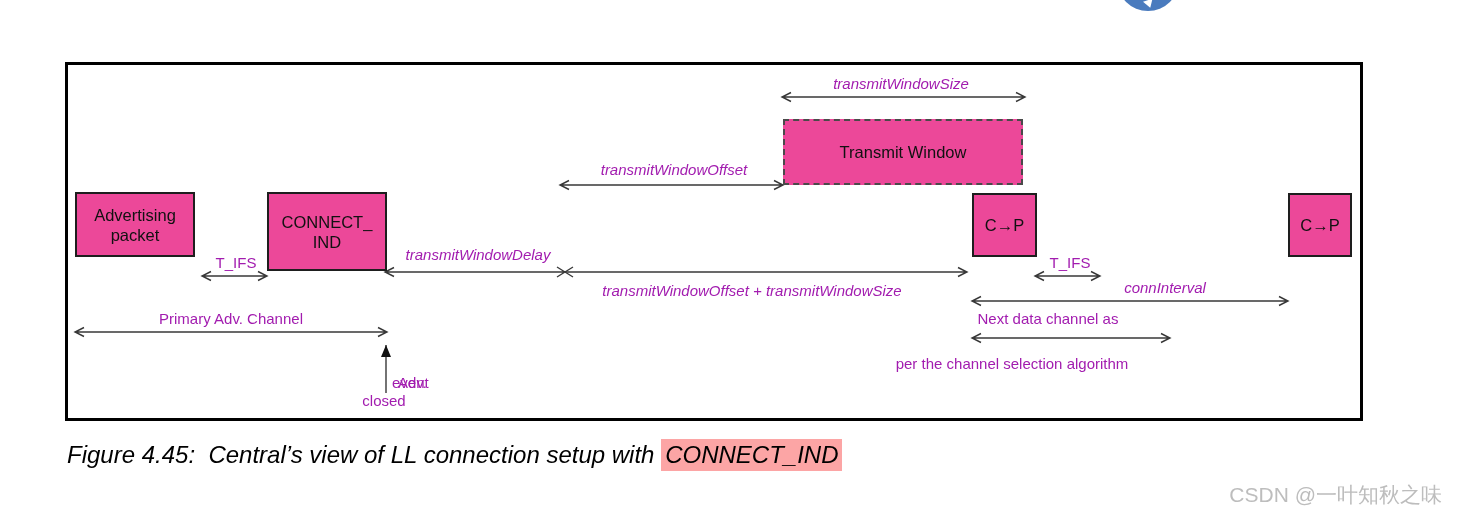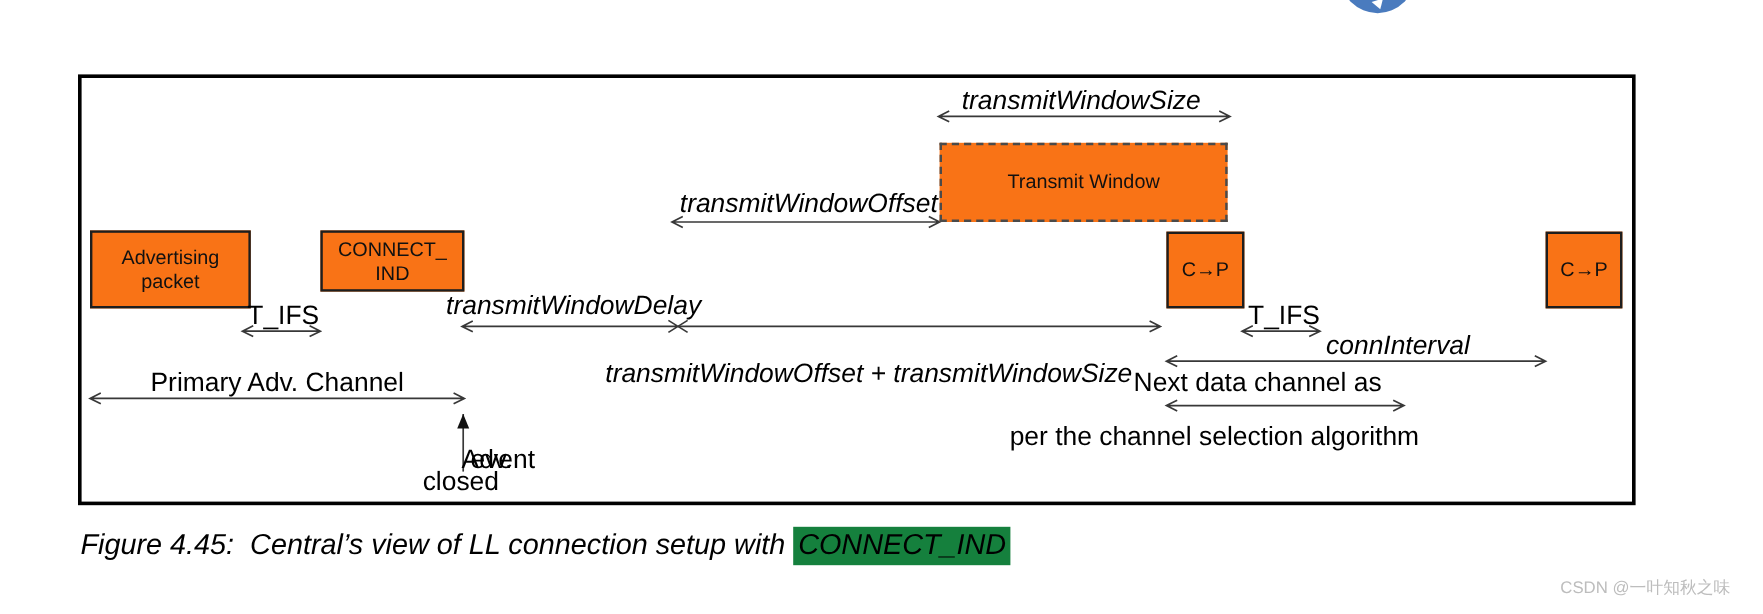--- a/index.html
+++ b/index.html
@@ -1,38 +1,38 @@
 <!DOCTYPE html>
 <html><head>
 <meta charset="utf-8">
 <style>
   html,body{margin:0;padding:0;background:#fff;}
   #stage{
     position:relative;width:1469px;height:512px;background:#fff;overflow:hidden;
     font-family:"Liberation Sans","DejaVu Sans",sans-serif;color:#111;
   }
   .dbox{
-    position:absolute;background:#f97316;border:2px solid #1e1e1e;
+    position:absolute;background:#ec4899;border:2px solid #1e1e1e;
     display:flex;flex-direction:column;align-items:center;justify-content:center;
     font-size:16.5px;line-height:20px;text-align:center;box-sizing:border-box;
   }
   .dbox.dashed{border:2px dashed #4a4a4a;}
   .dlabel{
-    position:absolute;font-size:22px;line-height:18px;white-space:nowrap;color:#000000;
+    position:absolute;font-size:15px;line-height:18px;white-space:nowrap;color:#a21caf;
   }
   .dlabel.italic{font-style:italic;}
   #frame{position:absolute;border:3px solid #000;box-sizing:border-box;background:transparent;}
   #arrow-layer{position:absolute;left:0;top:0;pointer-events:none;}
   #caption{
     position:absolute;left:67px;top:441px;font-size:24px;font-style:italic;
     color:#000;white-space:pre;letter-spacing:0px;
   }
   #caption .hl{padding:2px 4px 3px 4px;}
   #watermark{
-    position:absolute;right:27px;top:481px;font-size:14px;color:#bdbdbd;white-space:nowrap;
+    position:absolute;right:27px;top:481px;font-size:21px;color:#bdbdbd;white-space:nowrap;
   }
   #avatar{
     position:absolute;left:1117px;top:-51px;width:62px;height:62px;border-radius:50%;
   }
   #avatar-glyph{
     position:absolute;left:1144px;top:0px;width:0;height:0;
     border-left:5px solid transparent;border-right:5px solid transparent;
     border-top:8px solid #fff;transform:rotate(-18deg);
   }
 </style>
@@ -69,43 +69,43 @@
         <path d="M75,332 L387,332 M84,336.5 L75,332 L84,327.5 M378,327.5 L387,332 L378,336.5"></path>
       </g>
       <g stroke="#383838" stroke-width="1.4" fill="none">
         <path d="M972,338 L1170,338 M981,342.5 L972,338 L981,333.5 M1161,333.5 L1170,338 L1161,342.5"></path>
       </g>
       <g stroke="#383838" stroke-width="1.4" fill="none">
         <path d="M386,393 L386,345"></path>
         <polygon points="386,345 391,357 381,357" fill="#111" stroke="none"></polygon>
       </g>
     </svg>
-  <div id="caption"><span>Figure 4.45:  Central’s view of LL connection setup with </span><span class="hl" style="background: #15803d; font-style: italic;">CONNECT_IND</span></div>
+  <div id="caption"><span>Figure 4.45:  Central’s view of LL connection setup with </span><span class="hl" style="background: #fca5a5; font-style: italic;">CONNECT_IND</span></div>
   <div id="watermark" style="color: rgb(189, 189, 189);">CSDN @一叶知秋之味</div>
-<div class="dbox" style="left: 75px; top: 192px; width: 134px; height: 65px;">
+<div class="dbox" style="left: 75px; top: 192px; width: 120px; height: 65px;">
       <div>Advertising</div>
       <div>packet</div>
     </div>
-    <div class="dbox" style="left: 267px; top: 192px; width: 120px; height: 51px;">
+    <div class="dbox" style="left: 267px; top: 192px; width: 120px; height: 79px;">
       <div>CONNECT_</div>
       <div>IND</div>
     </div>
     <div class="dbox dashed" style="left: 783px; top: 119px; width: 240px; height: 66px;">
       <div>Transmit Window</div>
     </div>
     <div class="dbox" style="left: 972px; top: 193px; width: 65px; height: 64px;">
       <div>C→P</div>
     </div>
     <div class="dbox" style="left: 1288px; top: 193px; width: 64px; height: 64px;">
       <div>C→P</div>
     </div>
     <div class="dlabel italic" style="left: 901px; top: 84px; transform: translate(-50%, -50%);">transmitWindowSize</div>
     <div class="dlabel italic" style="left: 674px; top: 170px; transform: translate(-50%, -50%);">transmitWindowOffset</div>
     <div class="dlabel italic" style="left: 478px; top: 255px; transform: translate(-50%, -50%);">transmitWindowDelay</div>
-    <div class="dlabel italic" style="left: 724px; top: 291px; transform: translate(-50%, -50%); margin-top: 20px;">transmitWindowOffset + transmitWindowSize</div>
+    <div class="dlabel italic" style="left: 752px; top: 291px; transform: translate(-50%, -50%);">transmitWindowOffset + transmitWindowSize</div>
     <div class="dlabel" style="left: 236px; top: 263px; transform: translate(-50%, -50%);">T_IFS</div>
     <div class="dlabel" style="left: 1070px; top: 263px; transform: translate(-50%, -50%);">T_IFS</div>
     <div class="dlabel italic" style="left: 1165px; top: 288px; transform: translate(-50%, -50%);">connInterval</div>
     <div class="dlabel" style="left: 231px; top: 319px; transform: translate(-50%, -50%);">Primary Adv. Channel</div>
     <div class="dlabel" style="left: 1048px; top: 319px; transform: translate(-50%, -50%);">Next data channel as</div>
     <div class="dlabel" style="left: 383px; top: 383px; transform: translate(-100%, -50%); margin-left: 44px;">Adv.</div>
     <div class="dlabel" style="left: 392px; top: 383px; transform: translate(0px, -50%);">event</div>
     <div class="dlabel" style="left: 384px; top: 401px; transform: translate(-50%, -50%);">closed</div>
     <div class="dlabel" style="left: 1012px; top: 364px; transform: translate(-50%, -50%);">per the channel selection algorithm</div>
   </div>

